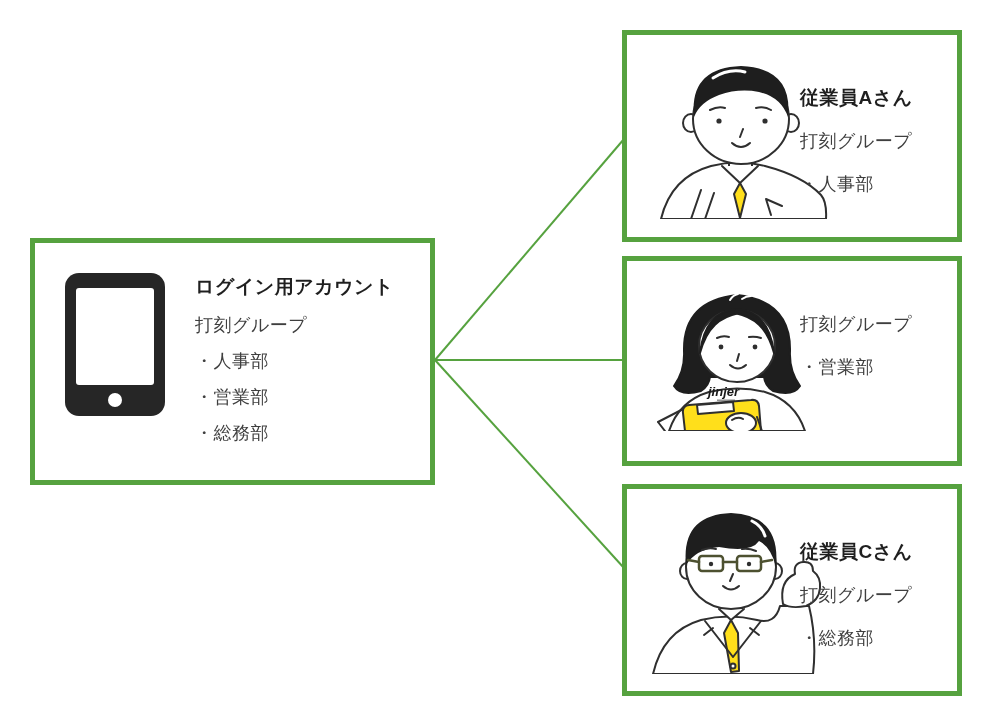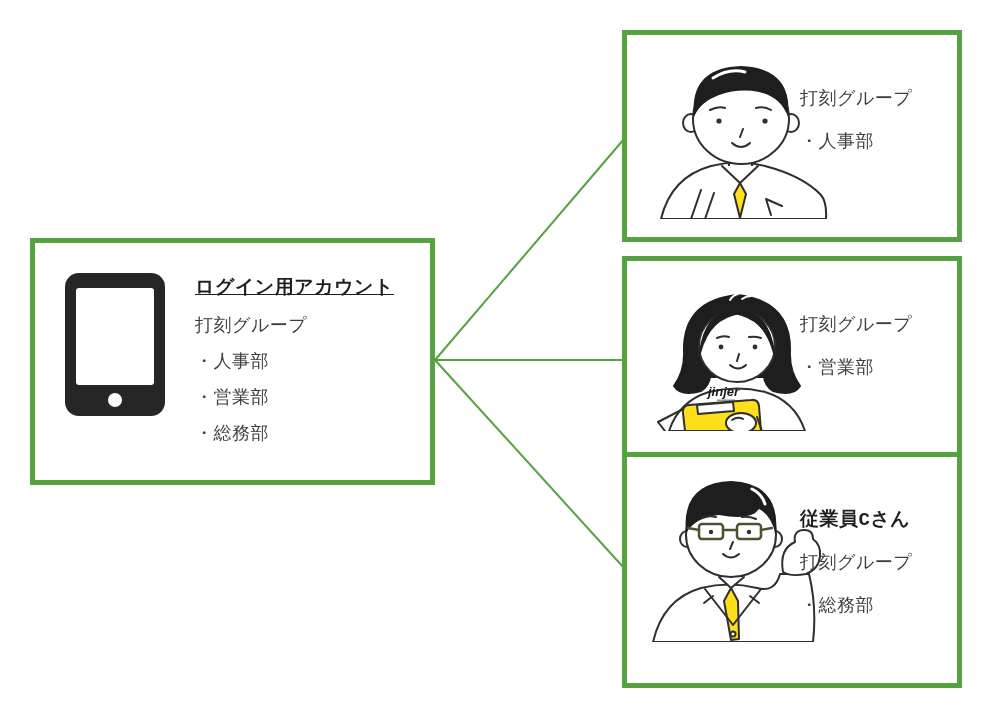--- a/index.html
+++ b/index.html
@@ -6,28 +6,28 @@
   body{font-family:"Liberation Sans",sans-serif;}
   .canvas{position:relative;width:993px;height:720px;background:#fff;overflow:hidden;}
   .connectors{position:absolute;left:0;top:0;width:993px;height:720px;z-index:1;}
   .box{position:absolute;background:#fff;border:5px solid #56A23F;box-sizing:border-box;z-index:2;}
   
   .login-box{left:30px;top:238px;width:405px;height:247px;}
   .tablet{position:absolute;left:30px;top:30px;width:100px;height:143px;background:#262626;border-radius:14px;}
   .tablet .screen{position:absolute;left:11px;top:15px;right:11px;height:97px;background:#fff;border-radius:3px;}
   .tablet .home{position:absolute;left:50%;margin-left:-7px;bottom:9px;width:14px;height:14px;background:#fff;border-radius:50%;}
   .login-text{position:absolute;left:160px;top:30px;}
-  .title{font-size:19px;font-weight:700;color:#1f1f1f;line-height:28px;letter-spacing:0.5px;text-decoration:underline;}
+  .title{font-size:19px;font-weight:700;color:#1f1f1f;line-height:28px;letter-spacing:0.5px;}
   .line{font-size:18px;color:#3f3f3f;line-height:36px;letter-spacing:0.5px;}
   .login-text .title{margin-bottom:6px;}
   
   .emp-box{left:622px;width:340px;}
   .emp-a{top:30px;height:212px;}
   .emp-b{top:256px;height:210px;}
-  .emp-c{top:452px;height:236px;font-family:Liberation Mono, monospace;}
+  .emp-c{top:484px;height:212px;}
   .illus{position:absolute;}
   .illus-a{left:26px;top:24px;}
   .illus-b{left:26px;top:28px;}
   .illus-c{left:22px;top:20px;}
   .emp-text{position:absolute;left:173px;top:50px;}
   .emp-name{font-size:19px;font-weight:700;color:#1f1f1f;line-height:26px;margin-bottom:17px;letter-spacing:0.5px;}
   .emp-line{font-size:18px;color:#3f3f3f;line-height:26px;margin-bottom:17px;letter-spacing:0.5px;}
   .emp-line:last-child{margin-bottom:0;}
   svg{display:block;}
 </style>
@@ -71,20 +71,21 @@
         <path d="M41 58 Q36 9 88 7 Q140 9 135 58 Q128 38 106 33 Q86 29 66 36 Q47 43 41 58 Z" fill="#1e1e1e" stroke="none"></path>
         <path d="M60 19 Q76 9 92 13" stroke="#fff" stroke-width="3"></path>
         <path d="M57 51 q8 -4 15 -2 M103 49 q8 -2 15 2"></path>
         <circle cx="66" cy="62" r="2.6" fill="#2f2f2f" stroke="none"></circle>
         <circle cx="112" cy="62" r="2.6" fill="#2f2f2f" stroke="none"></circle>
         <path d="M90 70 l-3 8"></path>
         <path d="M79 84 q9 8 18 0"></path>
       </g>
     </svg>
     <div class="emp-text">
+      <div class="emp-name">従業員Aさん</div>
       <div class="emp-line">打刻グループ</div>
       <div class="emp-line">・人事部</div>
     </div>
   </div>
 
   <div class="box emp-box emp-b">
     <svg class="illus illus-b" width="175" height="142" viewBox="0 0 175 142">
       <g stroke="#2f2f2f" stroke-width="2" fill="none" stroke-linecap="round" stroke-linejoin="round">
         <path d="M84 6 Q30 12 31 62 Q32 82 21 97 Q28 108 48 102 Q56 97 57 88 L111 88 Q112 97 120 102 Q140 108 147 97 Q136 82 137 62 Q138 12 84 6 Z" fill="#1e1e1e" stroke="#1e1e1e"></path>
         <ellipse cx="84" cy="57" rx="38" ry="36" fill="#fff"></ellipse>

